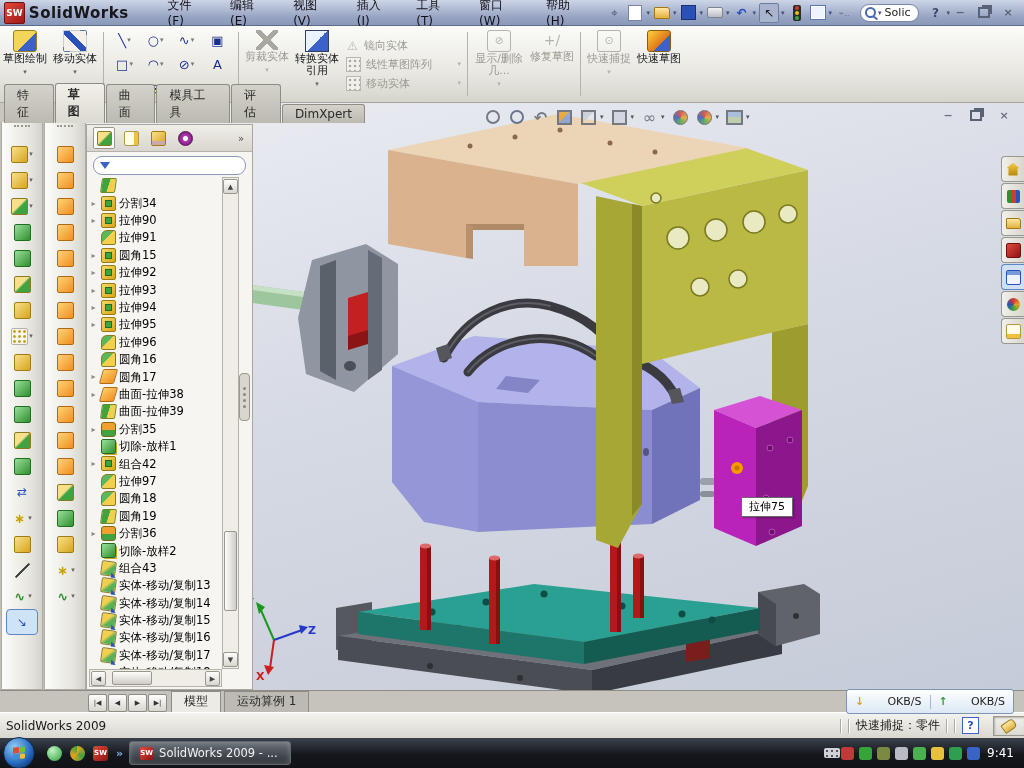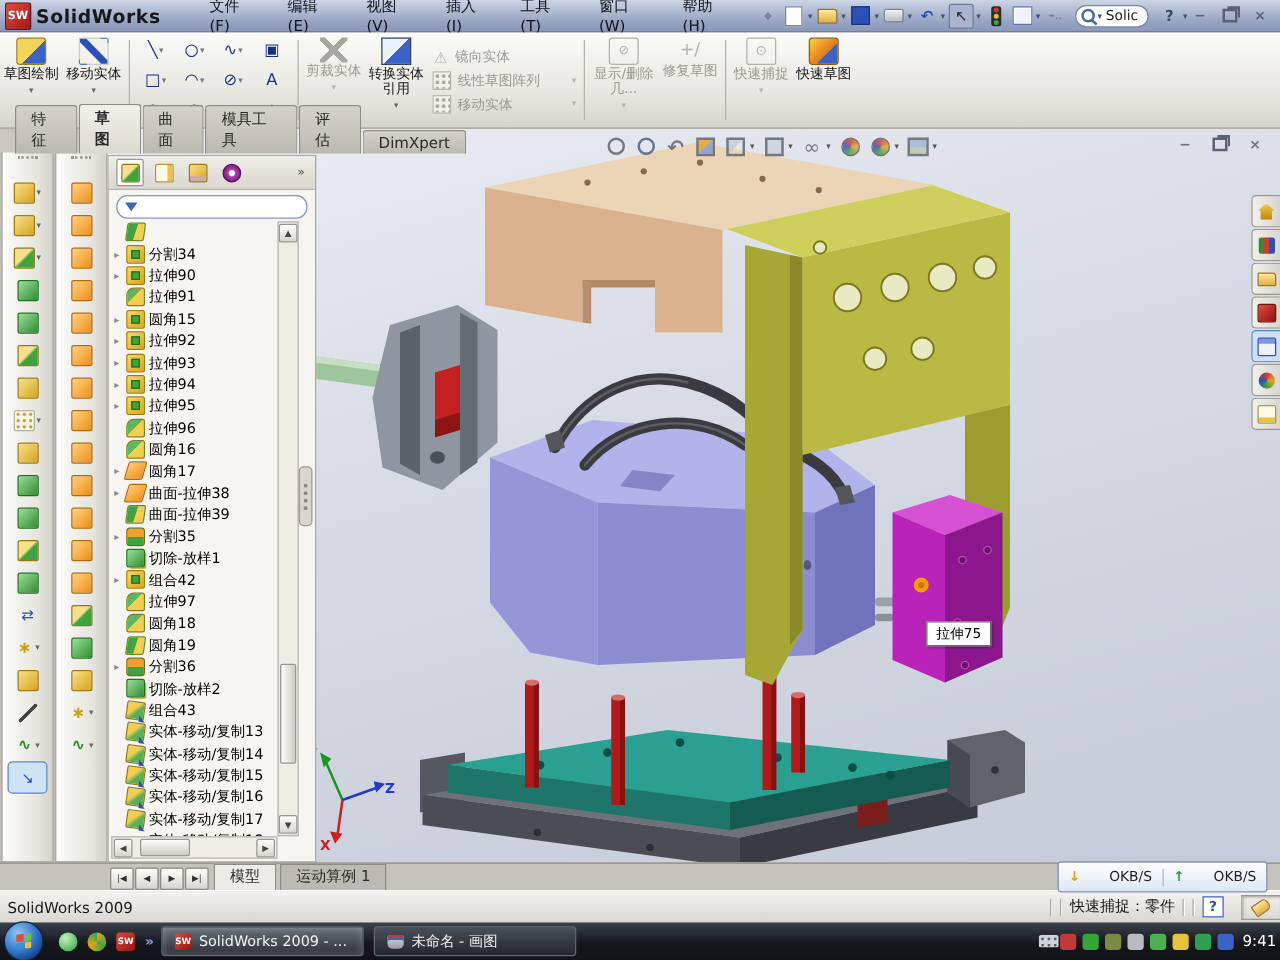--- a/index.html
+++ b/index.html
@@ -57,21 +57,21 @@
   .crow{display:flex;align-items:center;font-size:11px;color:#9b9a92;height:17px;gap:5px;padding-left:4px;}
   .crow .rowic{width:13px;height:13px;flex:none;background:radial-gradient(circle at 3px 3px,#a9a8a0 1.4px,transparent 1.6px) 0 0/5px 5px,#f2f0e9;border:1px solid #b9b7af;}
   .crow .rowdd{margin-left:auto;margin-right:3px;font-size:7px;color:#b5b3ab;}
   #entgrid{display:grid;grid-template-columns:repeat(4,31px);grid-auto-rows:24px;align-content:center;margin:0 2px;}
   .ent{display:flex;align-items:center;justify-content:center;font-size:13px;color:#1a2f8a;}
   .ent .dd2{font-size:7px;color:#777;margin-left:1px;}
   #watermark{right:12px;top:30px;font-size:58px;font-style:italic;font-weight:bold;color:#c9ccd6;z-index:19;
     font-family:"DejaVu Serif","Liberation Serif",serif;opacity:.7;}
 
   
-  #tabrow{left:12px;top:103px;width:362px;height:20px;z-index:22;display:flex;align-items:flex-end;}
+  #tabrow{left:4px;top:103px;width:362px;height:20px;z-index:22;display:flex;align-items:flex-end;}
   .rtab{font-size:12px;padding:2px 12px 2px;border:1px solid #8f8c84;border-bottom:none;margin-right:1px;
     background:linear-gradient(#d5d2ca,#bcb9b1);color:#2a2a28;border-radius:3px 3px 0 0;}
   .rtab.active{background:linear-gradient(#f2f0ea,#dcd9d1);font-weight:bold;padding-bottom:3px;}
 
   
   #viewport{left:86px;top:103px;right:0;bottom:78px;overflow:hidden;z-index:1;
     background:linear-gradient(165deg,#ecedf3 0%,#d6dae4 45%,#c5cbd8 100%);}
   #modelsvg{position:absolute;left:-86px;top:-103px;width:1024px;height:768px;}
   #hud{left:484px;top:106px;height:22px;display:flex;align-items:center;gap:7px;z-index:6;}
   .hudi{width:17px;height:17px;opacity:.8;display:flex;align-items:center;justify-content:center;}
@@ -211,21 +211,21 @@
   .ql-sw{background:linear-gradient(135deg,#e04a3a,#8f1414);color:#fff;font-size:7px;font-weight:bold;
     display:flex;align-items:center;justify-content:center;}
   #qlchev{color:#7fb2e8;font-size:11px;font-weight:bold;}
   .taskbtn{height:22px;display:flex;align-items:center;gap:6px;padding:0 10px;margin-right:8px;border-radius:3px;
     background:linear-gradient(#4a5058,#23272d);border:1px solid #61666e;color:#f2f2f2;font-size:11.5px;min-width:140px;}
   .taskbtn.active{background:linear-gradient(#6a7078,#2b3036);box-shadow:inset 0 0 6px rgba(255,255,255,.25);}
   .tbi-sw{width:13px;height:13px;background:linear-gradient(135deg,#e04a3a,#8f1414);color:#fff;font-size:7px;
     font-weight:bold;display:flex;align-items:center;justify-content:center;border-radius:2px;flex:none;}
   .tbi-paint{width:13px;height:11px;background:linear-gradient(#d9dadd,#9a9ca2);border-radius:2px 2px 4px 4px;
     box-shadow:inset 0 2px 0 #c23b3b, inset 0 4px 0 #3a63c8;flex:none;}
-  #tray{margin-left:auto;display:flex;align-items:center;gap:1px;padding-right:3px;}
+  #tray{margin-left:auto;display:flex;align-items:center;gap:1px;padding-right:10px;}
   #kbd{width:16px;height:10px;background:#cfd2d8;border-radius:2px;
     background-image:radial-gradient(circle at 3px 3px,#555 1px,transparent 1.2px);background-size:5px 5px;}
   .tri{width:13px;height:13px;border-radius:3px;}
   #clock{color:#fff;font-size:12px;margin-left:6px;}
 </style>
 </head>
 <body>
 
 <div id="root">
 
@@ -970,24 +970,20 @@
       <span class="qli ql-msn"></span>
       <span class="qli ql-x"></span>
       <span class="qli ql-sw">SW</span>
       <span id="qlchev">»</span>
     </div>
     <div id="taskbtns" style="display:flex;align-items:center;">
         <div class="taskbtn active">
           <span class="tbi-sw">SW</span>
           <span>SolidWorks 2009 - ...</span>
         </div>
-        <div class="taskbtn">
-          <span class="tbi-paint"></span>
-          <span>未命名 - 画图</span>
-        </div>
       </div>
     <div id="tray">
       <span id="kbd"></span>
       <span id="trayicons" style="display:flex;gap:5px;">
           <span class="tri" style="background: rgb(192, 58, 58);"></span>
           <span class="tri" style="background: rgb(53, 165, 58);"></span>
           <span class="tri" style="background: rgb(123, 138, 67);"></span>
           <span class="tri" style="background: rgb(184, 188, 194);"></span>
           <span class="tri" style="background: rgb(76, 175, 80);"></span>
           <span class="tri" style="background: rgb(230, 193, 60);"></span>

